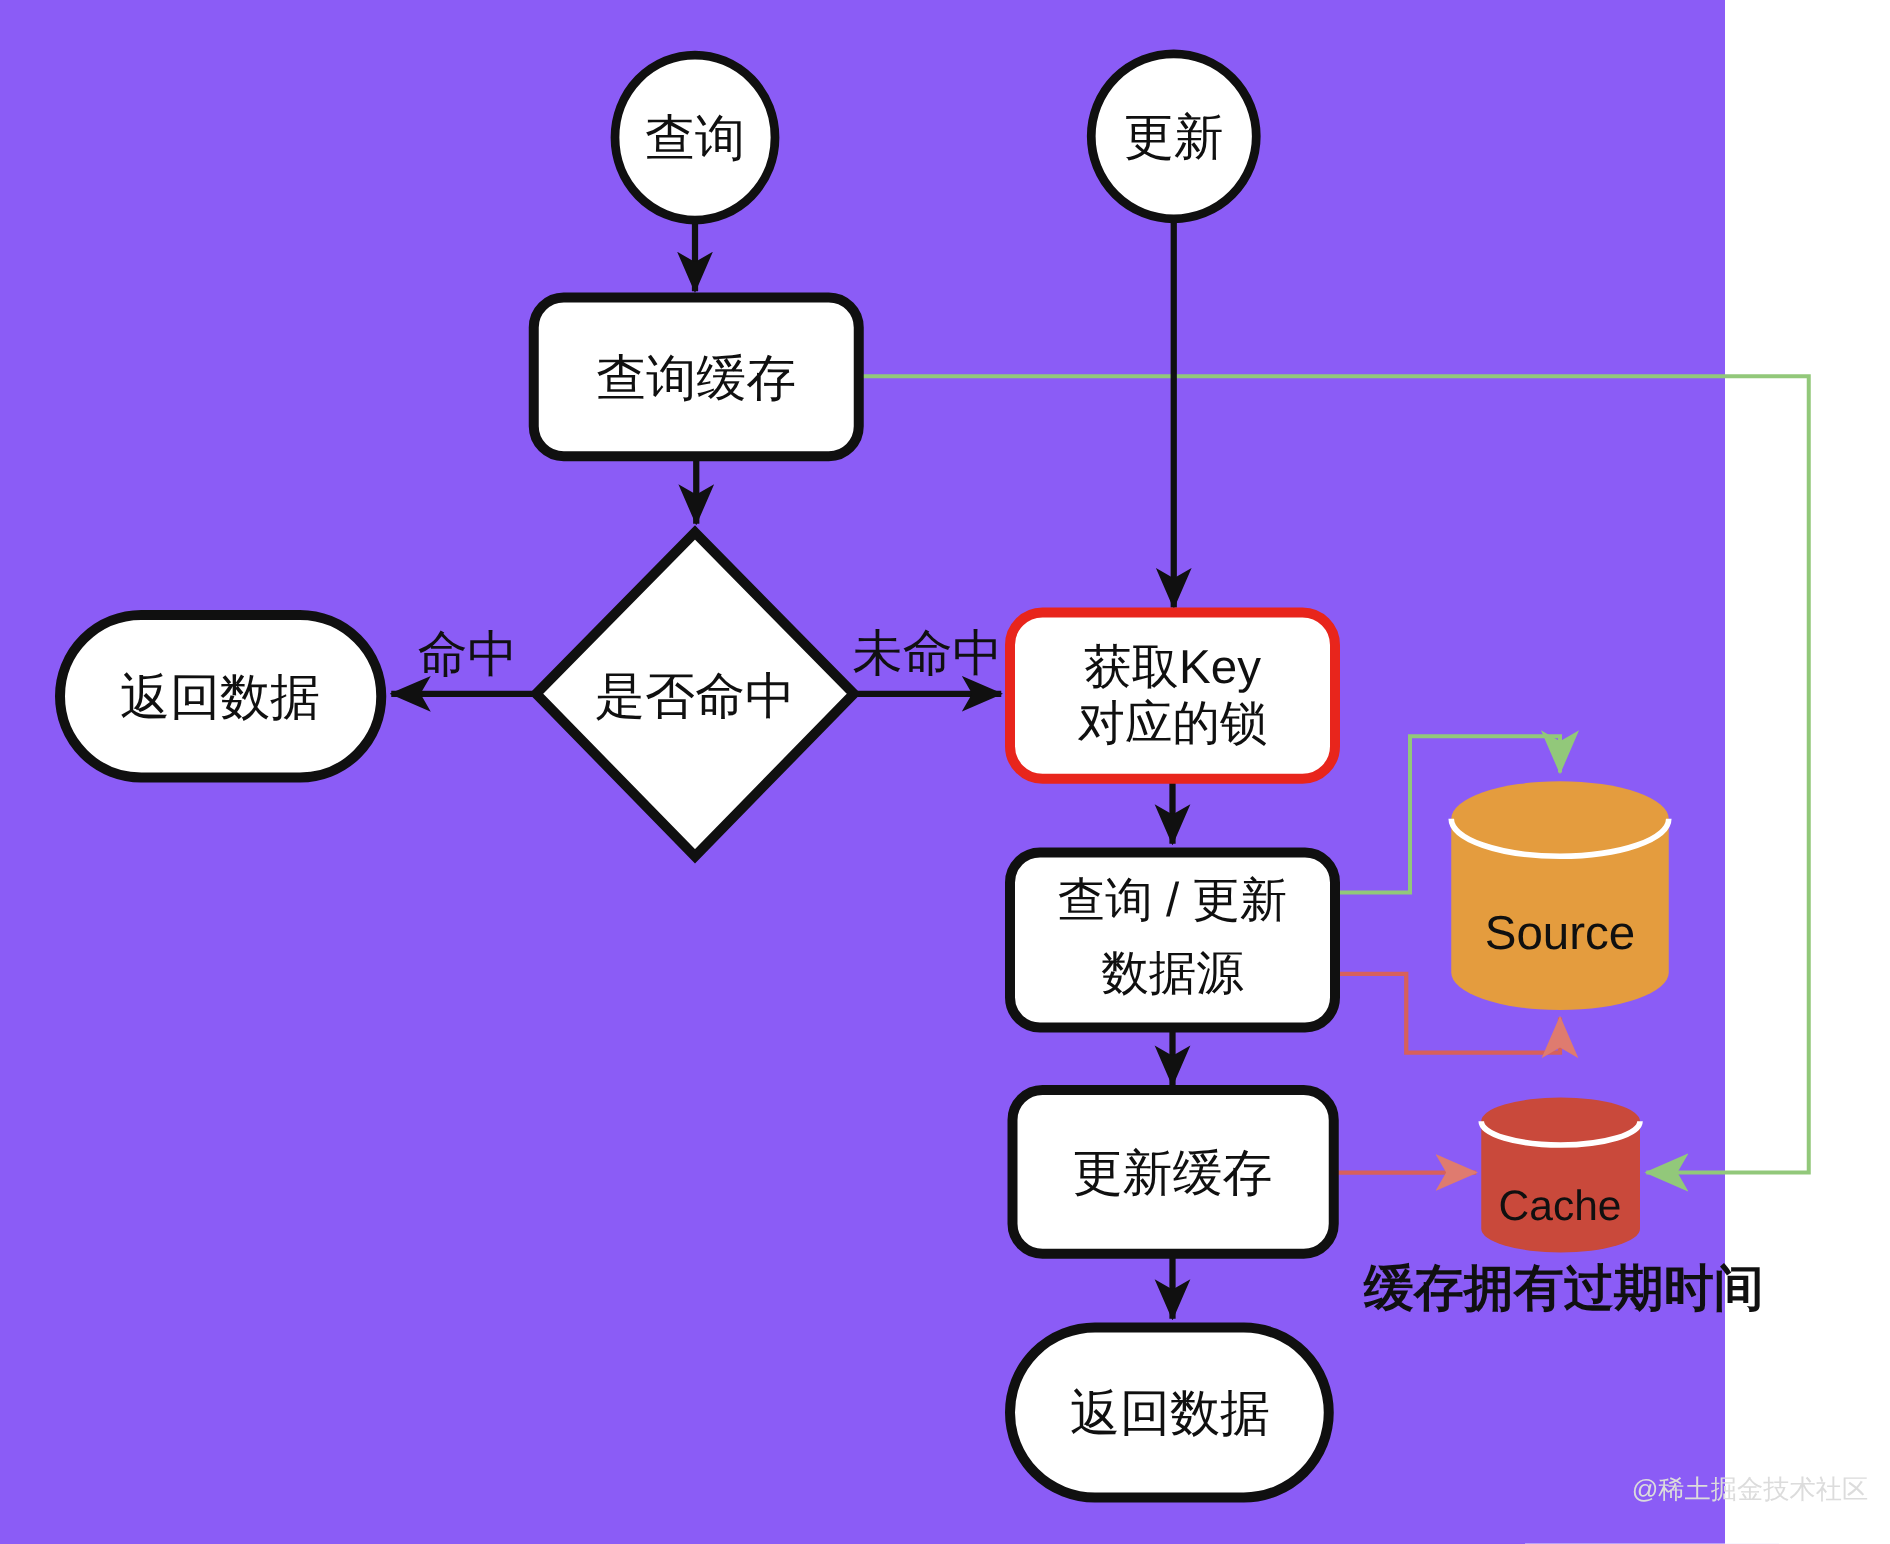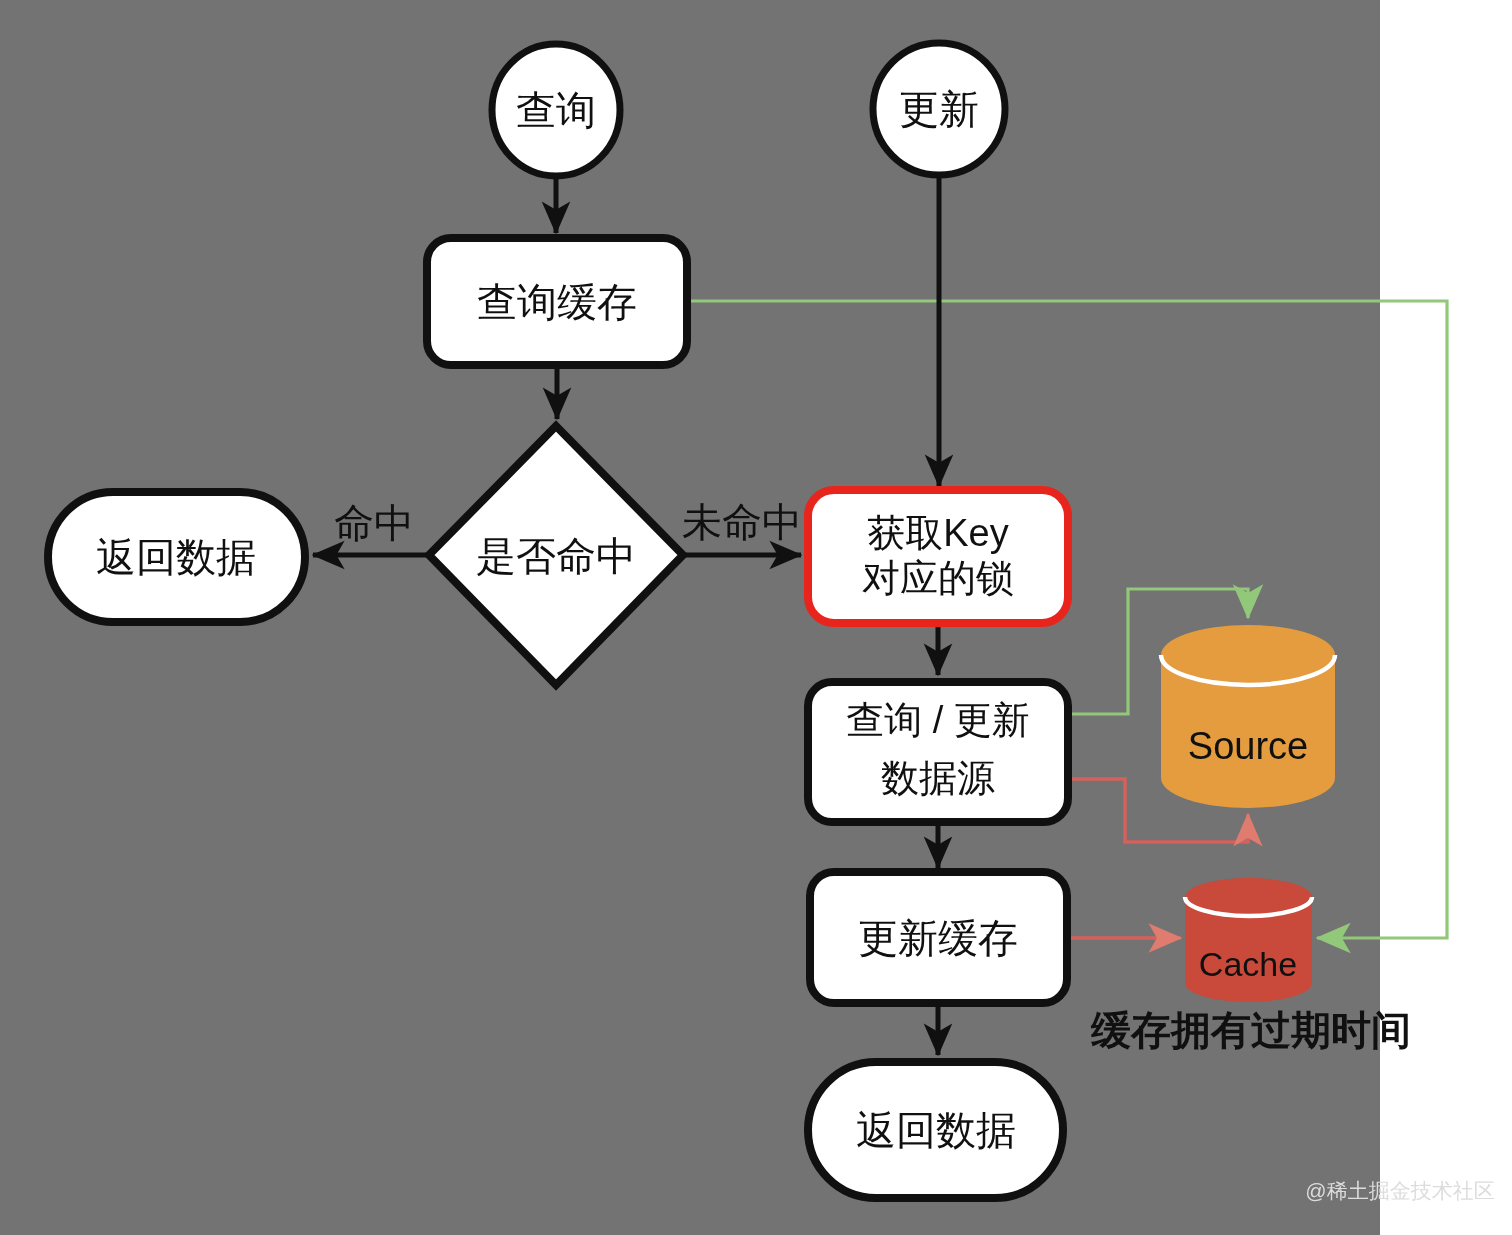--- a/index.html
+++ b/index.html
@@ -3,21 +3,21 @@
 <meta charset="utf-8">
 <style>
   html, body {
     margin: 0;
     padding: 0;
     background: #FFFFFF;
   }
   .canvas-wrap {
     width: 1380px;
     height: 1235px;
-    background: #737373;
+    background: #8b5cf6;
     position: relative;
   }
   svg { display: block; }
   .node-shape {
     fill: #FFFFFF;
     stroke: #101010;
     stroke-width: 8;
   }
   .node-shape-circle {
     fill: #FFFFFF;

